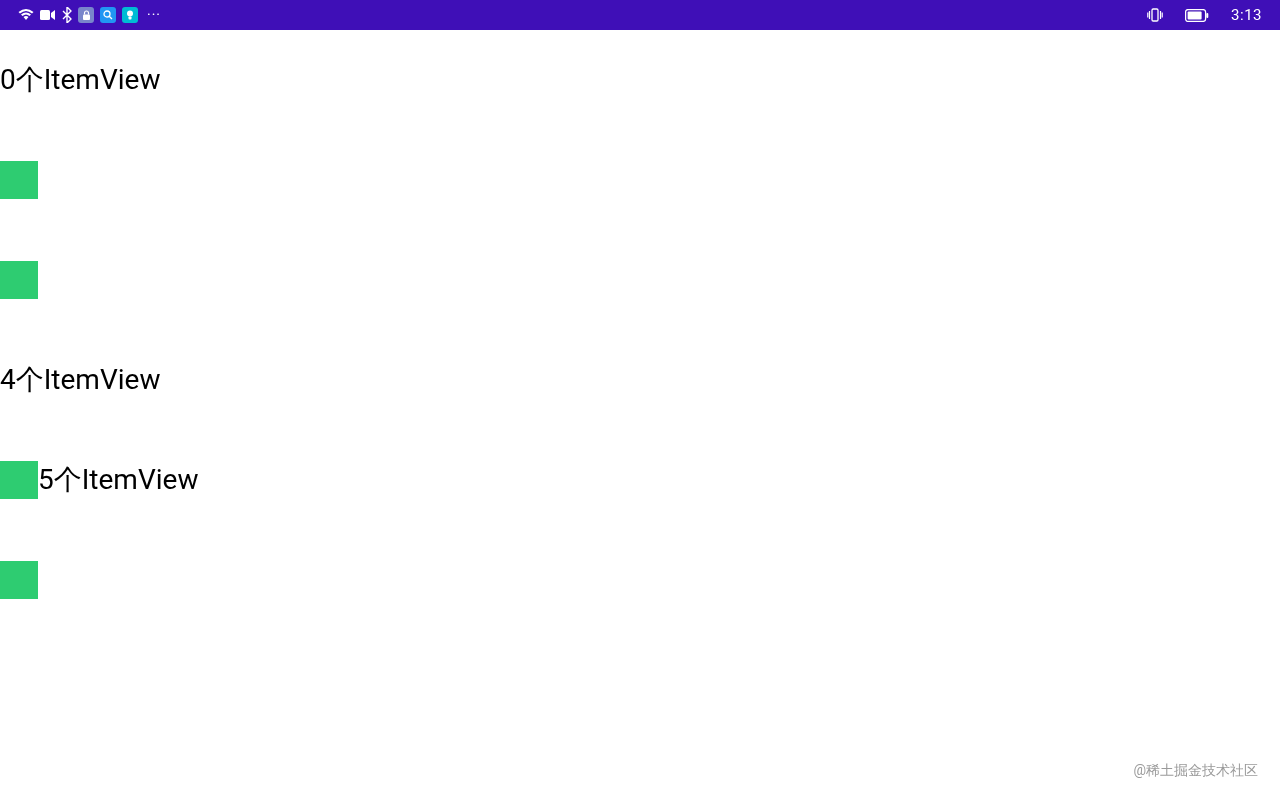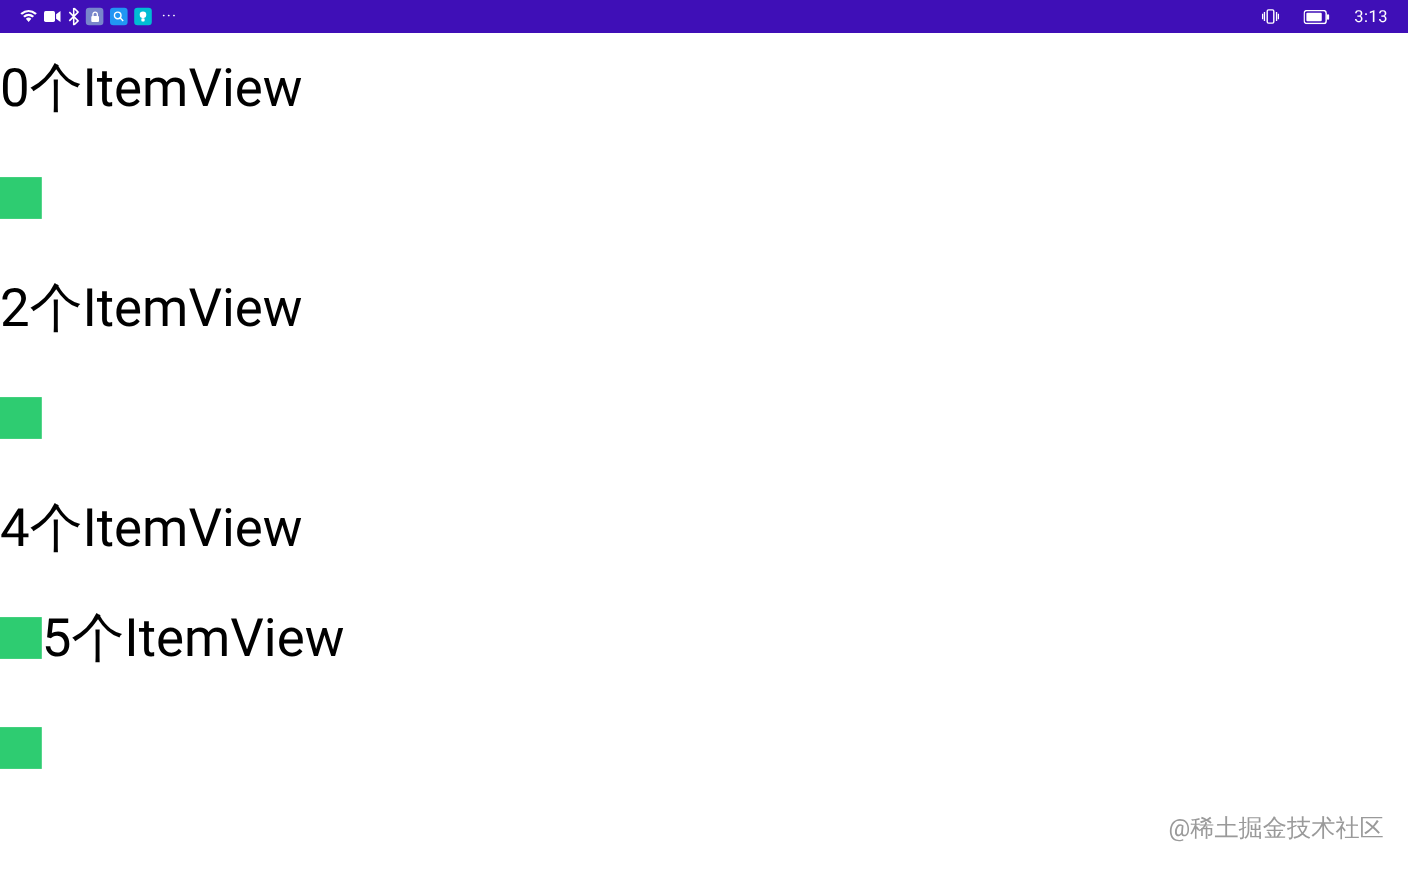--- a/index.html
+++ b/index.html
@@ -74,31 +74,31 @@
       position: relative;
     }
     .green-box {
       width: 38px;
       height: 38px;
       background: #2ecc71;
       margin-right: 0;
       flex-shrink: 0;
     }
     .item-text {
-      font-size: 48px;
+      font-size: 28px;
       color: #000000;
       font-weight: 400;
       line-height: 1;
       white-space: nowrap;
     }
     .watermark {
       position: absolute;
       right: 22px;
-      bottom: 32px;
-      font-size: 22px;
+      bottom: 20px;
+      font-size: 14px;
       color: #9a9a9a;
     }
   </style>
 </head>
 <body>
 
 <div class="status-bar">
   <div class="status-left">
     <span class="wifi-icon">
       <svg width="16" height="14" viewBox="0 0 16 14">
@@ -158,23 +158,20 @@
 </div>
 
 <div class="list-container" id="list-container">
     <div class="list-item">
       <span class="item-text">0个ItemView</span>
     </div>
     <div class="list-item">
       <div class="green-box"></div>
     </div>
     <div class="list-item">
-      <span class="item-text">2个ItemView</span>
-    </div>
-    <div class="list-item">
       <div class="green-box"></div>
     </div>
     <div class="list-item">
       <span class="item-text">4个ItemView</span>
     </div>
     <div class="list-item">
       <div class="green-box"></div>
       <span class="item-text">5个ItemView</span>
     </div>
     <div class="list-item">

